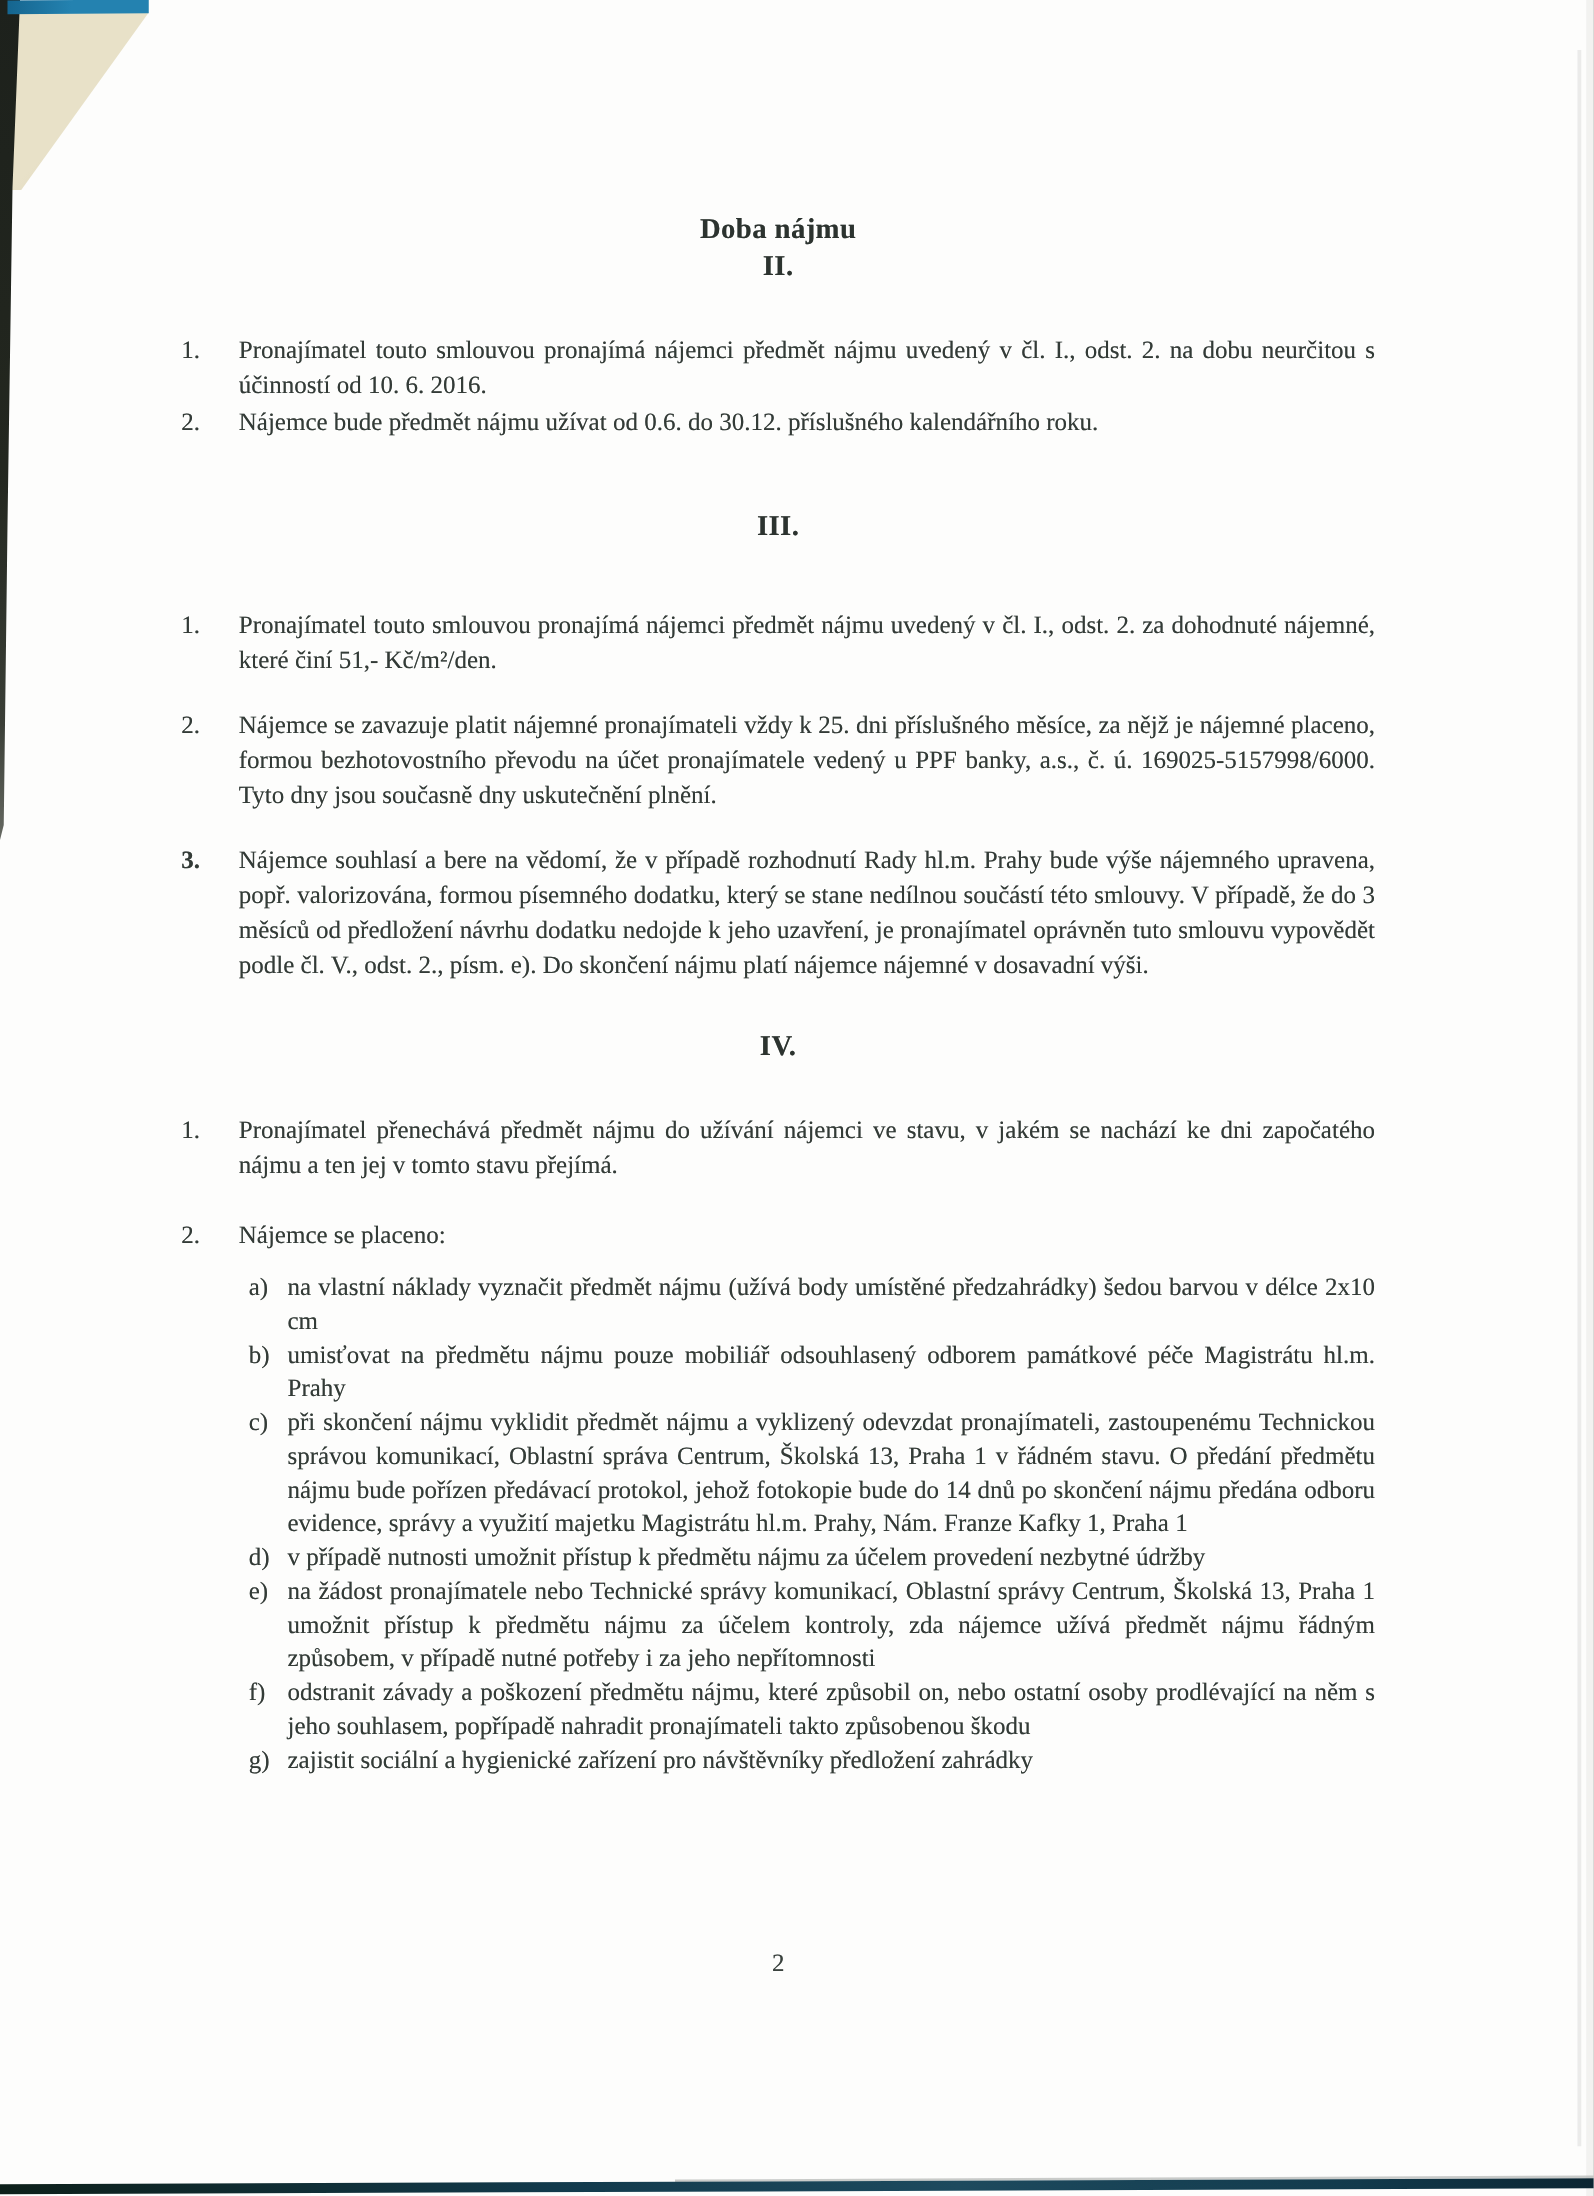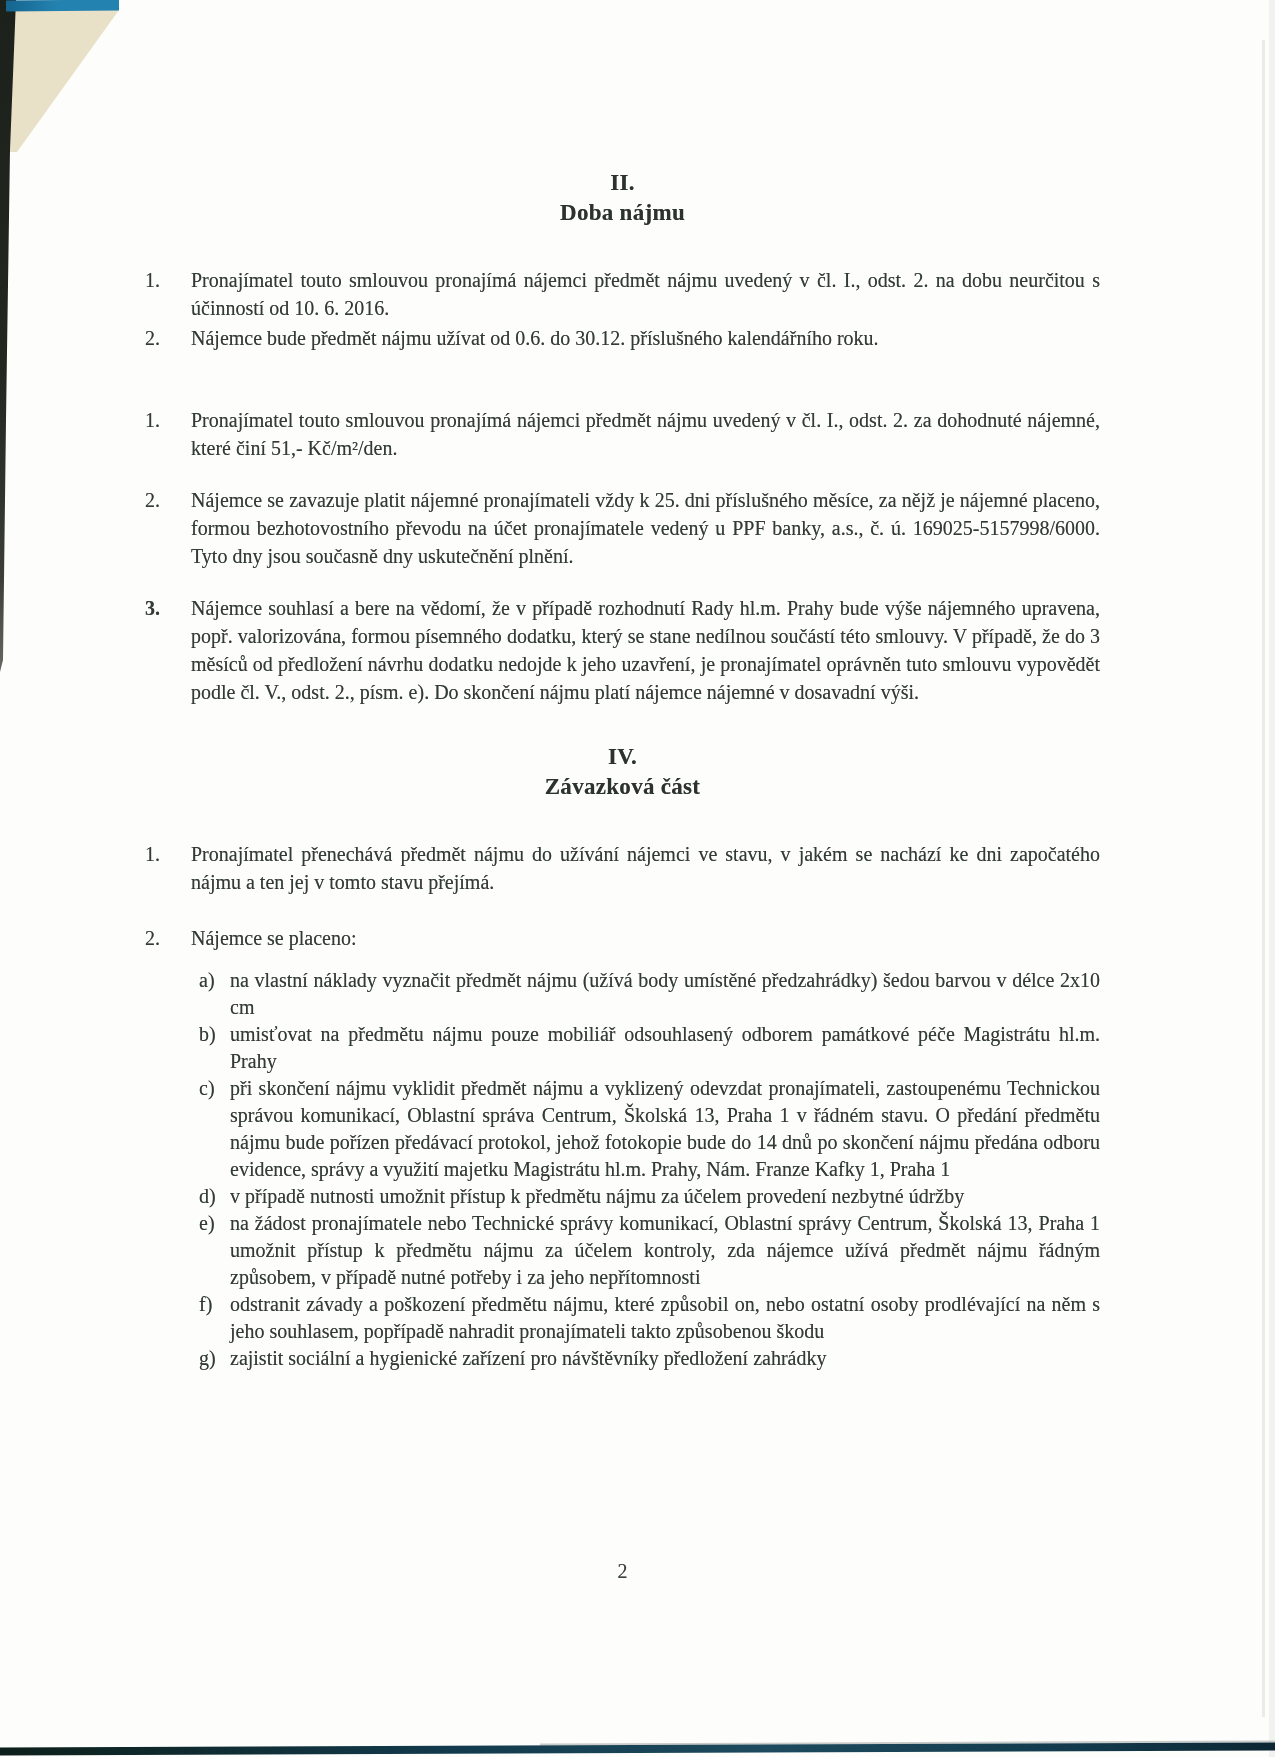--- a/index.html
+++ b/index.html
@@ -82,38 +82,39 @@
   <div class="scan-corner-fold" style="background: linear-gradient(135deg, rgb(232, 225, 200) 55%, rgb(217, 208, 178));"></div>
   <div class="scan-left-edge"></div>
   <div class="scan-top-bar" style="background: linear-gradient(90deg, rgb(21, 101, 143), rgb(36, 130, 176) 45%, rgb(36, 130, 176));"></div>
   <div class="scan-right-line" style="background: rgb(220, 220, 218);"></div>
   <div class="scan-right-margin"></div>
   <div class="scan-bottom-thin"></div>
   <div class="scan-bottom-line" style="background: linear-gradient(90deg, rgb(13, 31, 25), rgb(18, 58, 76) 35%, rgb(29, 74, 94) 60%, rgb(18, 58, 76) 85%, rgb(12, 37, 49));"></div>
 
   <div class="content">
       <section class="section sec-0">
+    <div class="heading title">Doba nájmu</div>
     <div class="heading numeral">II.</div>
-    <div class="heading title">Doba nájmu</div>
     <div class="items">
           <div class="item">
     <div class="num">1.</div>
     <div class="txt">
       <span>Pronajímatel touto smlouvou pronajímá nájemci předmět nájmu uvedený v čl. I., odst. 2. na dobu neurčitou s účinností od 10. 6. 2016.</span>
     </div>
   </div>
           <div class="item">
     <div class="num">2.</div>
     <div class="txt">
       <span>Nájemce bude předmět nájmu užívat od 0.6. do 30.12. příslušného kalendářního roku.</span>
     </div>
   </div>
         </div>
   </section>
       <section class="section sec-1">
+    <div class="heading numeral">III.</div>
     <div class="items">
           <div class="item">
     <div class="num">1.</div>
     <div class="txt">
       <span>Pronajímatel touto smlouvou pronajímá nájemci předmět nájmu uvedený v čl. I., odst. 2. za dohodnuté nájemné, které činí 51,- Kč/m²/den.</span>
     </div>
   </div>
           <div class="item">
     <div class="num">2.</div>
     <div class="txt">
@@ -123,21 +124,20 @@
           <div class="item">
     <div class="num bold">3.</div>
     <div class="txt">
       <span>Nájemce souhlasí a bere na vědomí, že v případě rozhodnutí Rady hl.m. Prahy bude výše nájemného upravena, popř. valorizována, formou písemného dodatku, který se stane nedílnou součástí této smlouvy. V případě, že do 3 měsíců od předložení návrhu dodatku nedojde k jeho uzavření, je pronajímatel oprávněn tuto smlouvu vypovědět podle čl. V., odst. 2., písm. e). Do skončení nájmu platí nájemce nájemné v dosavadní výši.</span>
     </div>
   </div>
         </div>
   </section>
       <section class="section sec-2">
     <div class="heading numeral">IV.</div>
-    <div class="heading title">Závazková část</div>
     <div class="items">
           <div class="item">
     <div class="num">1.</div>
     <div class="txt">
       <span>Pronajímatel přenechává předmět nájmu do užívání nájemci ve stavu, v jakém se nachází ke dni započatého nájmu a ten jej v tomto stavu přejímá.</span>
     </div>
   </div>
           <div class="item">
     <div class="num">2.</div>
     <div class="txt">

